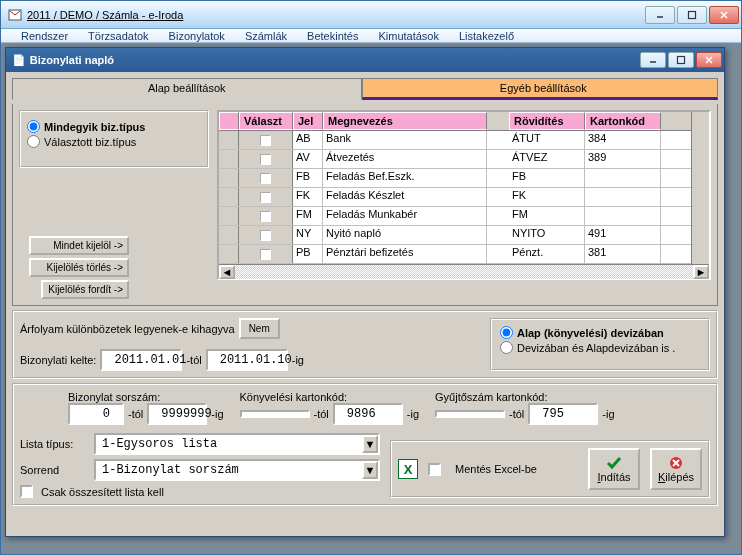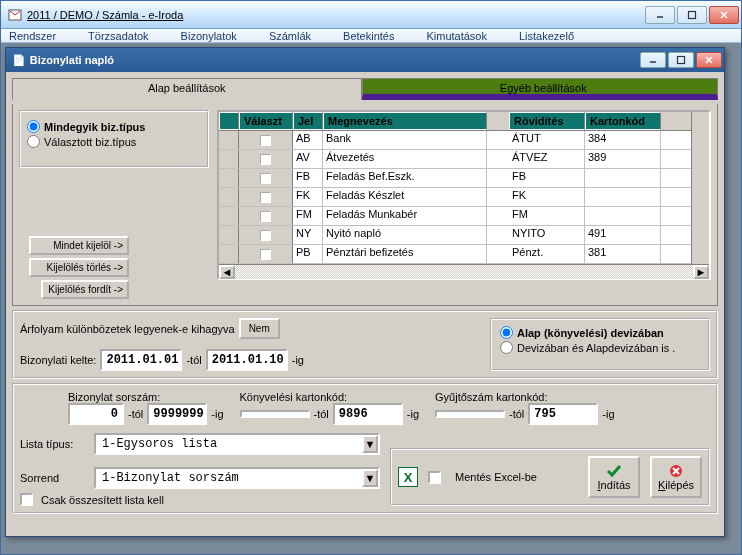--- a/index.html
+++ b/index.html
@@ -8,69 +8,69 @@
 
 .os-window { width: 742px; height: 555px; border: 1px solid #3a6ea5; background: #d4d0c8; display: flex; flex-direction: column; }
 .titlebar { height: 28px; background: linear-gradient(#f7fbff, #d8ecff 40%, #b1d4f3); display: flex; align-items: center; padding: 0 2px 0 6px; border-bottom: 1px solid #6fa5cf; }
 .titlebar .t-icon { width: 16px; height: 16px; margin-right: 4px; display:inline-flex;align-items:center;justify-content:center; }
 .titlebar .title { flex: 1; color: #000; text-decoration: underline; }
 .winbtns { display: flex; gap: 2px; }
 .winbtn { width: 30px; height: 18px; border: 1px solid #8aa; background: linear-gradient(#eef6fd,#cfe6f9); border-radius: 2px; display: flex; align-items: center; justify-content: center; cursor: default; }
 .winbtn.close { background: linear-gradient(#f5b6b0,#e36f60); border-color:#b04a3d; color:#fff; }
 .winbtn svg { width: 10px; height: 10px; }
 
-.menubar { height: 14px; background: linear-gradient(#f7fbff,#e3eefb); border-bottom: 1px solid #9fbdd6; display: flex; align-items: center; padding: 0 0; gap: 16px; }
+.menubar { height: 14px; background: linear-gradient(#f7fbff,#e3eefb); border-bottom: 1px solid #9fbdd6; display: flex; align-items: center; padding: 0 12px; gap: 4px; }
 .menubar span { padding: 2px 8px; color:#1a3a66; }
 
 
 .mdi { flex: 1; background: #7a8a99; padding: 4px; position: relative; }
 
 
 .dialog { width: 720px; height:490px; background: #d4d0c8; border: 1px solid #2a4a7a; box-shadow: 2px 2px 6px rgba(0,0,0,0.4); display: flex; flex-direction: column; }
 .dlg-title { height: 24px; background: linear-gradient(#3a6ea5,#2a5a95); color: #fff; display: flex; align-items: center; padding: 0 2px 0 6px; }
 .dlg-title .title { flex: 1; font-weight: bold; }
 .dlg-title .winbtn { width: 26px; height: 16px; }
 
 .dlg-body { flex: 1; padding: 6px; display: flex; flex-direction: column; gap: 4px; }
 
 
 .tabs { display: flex; height: 22px; }
 .tab { flex: 1; text-align: center; padding: 3px 0; border: 1px solid #808080; background: #d4d0c8; position: relative; }
 .tab.active { background: #d4d0c8; border-bottom: 1px solid #d4d0c8; z-index: 2; }
-.tab:not(.active) { background: #4d7c0f; border-bottom: 6px solid #4c1d95; padding-left: 7px; }
+.tab:not(.active) { background: #fdba74; border-bottom: 3px solid #4c1d95; padding-left: 7px; }
 
 .tab-page { border: 1px solid #808080; border-top: none; padding: 6px; background: #d4d0c8; }
 
 
 .top-row { display: flex; gap: 8px; }
 .type-group { border: 2px groove #fff; padding: 6px; width: 190px; height: 58px; }
 .radio-row { display: flex; align-items: center; gap: 4px; margin: 2px 0; }
 .radio-row input { margin: 0; }
 .sel-btns { width: 110px; display:flex; flex-direction:column; gap:3px; margin-top: 68px; align-items:flex-end;}
 .classic-btn { border: 2px outset #fff; background: #d4d0c8; padding: 2px 4px; text-align: right; cursor: default; font-size:10px; white-space:nowrap;}
 
 
 .grid-wrap { flex: 1; border: 2px inset #fff; background: #fff; height: 170px; display:flex; flex-direction:column;}
 .grid-head { display: flex; background: #d4d0c8; border-bottom: 1px solid #808080; }
-.grid-head .gh { border-right: 1px solid #808080; border-bottom:1px solid #fff; border-top:1px solid #fff; border-left:1px solid #fff; padding: 2px 4px; font-weight: bold; background:#0f766e; overflow:hidden;}
+.grid-head .gh { border-right: 1px solid #808080; border-bottom:1px solid #fff; border-top:1px solid #fff; border-left:1px solid #fff; padding: 2px 4px; font-weight: bold; background:#f9a8d4; overflow:hidden;}
 .grid-body { flex:1; overflow:hidden; font-family: 'Courier New', monospace; font-size:12px;}
 .grow { display: flex; height: 19px; border-bottom: 1px solid #c0c0c0; }
 .gc { border-right: 1px solid #c0c0c0; padding: 1px 3px; overflow: hidden; white-space: nowrap; }
 .check-cell { background:#d4d0c8; border-right:1px solid #808080; display:flex;align-items:center;justify-content:center;}
 .check-cell div { width:11px;height:11px;border:1px inset #fff;background:#fff;}
 .col-0{width:20px;} .col-1{width:54px;} .col-2{width:30px;} .col-3{width:164px;} .col-4{width:76px;margin-left:22px;} .col-5{width:76px;}
 .hscroll { height:16px; background:#d4d0c8; border-top:1px solid #808080; display:flex;align-items:center;}
 .hscroll .arrow{width:16px;height:14px;border:2px outset #fff;background:#d4d0c8;display:flex;align-items:center;justify-content:center;}
 .hscroll .track{flex:1;background:repeating-conic-gradient(#d4d0c8 0 25%,#fff 0 50%) 0/2px 2px;height:14px;}
 .vscroll-col{width:18px;background:#d4d0c8;border-left:1px solid #808080;}
 
 
 .groupbox { border: 2px groove #fff; padding: 6px; }
 .row { display: flex; align-items: center; gap: 4px; }
-.txt-input { border: 2px inset #fff; background: #fff; padding: 2px 4px; font-family:'Courier New',monospace; font-size:12px;font-weight:bold; }
+.txt-input { border: 2px inset #fff; background: #fff; padding: 2px 12px; font-family:'Courier New',monospace; font-size:12px; }
 .combo { border: 2px inset #fff; background: #fff; display:flex; align-items:center; }
 .combo span { flex:1; padding:2px 6px; font-family:'Courier New',monospace; font-size:12px;}
 .combo .arrow { width:16px; height:18px; border:2px outset #fff; background:#d4d0c8; display:flex;align-items:center;justify-content:center;}
 .checkbox { width:13px;height:13px;border:2px inset #fff;background:#fff;display:inline-block;vertical-align:middle;margin-right:4px;}
 .big-btn { border:2px outset #fff; background:#d4d0c8; width:52px; height:42px; display:flex;flex-direction:column;align-items:center;justify-content:center;gap:1px;}
 .big-btn .u { text-decoration: underline; }
 .excel-icon { width:20px;height:20px;border:1px solid #0a6b2f;background:#fff;display:flex;align-items:center;justify-content:center;color:#0a6b2f;font-weight:bold;font-size:13px;font-family:Arial;}
 </style>
 </head>
 <body>
@@ -314,21 +314,21 @@
                 <span class="txt-input" style="width:70px"></span>
                 <span>-tól</span>
                 <span class="txt-input" style="width:70px">795</span>
                 <span>-ig</span>
               </div>
             </div>
           </div>
 
           <div style="display:flex;align-items:flex-end;margin-top:8px;gap:10px;">
             <div style="flex:0 0 360px;">
-              <div class="row" style="margin-bottom:12px;">
+              <div class="row" style="margin-bottom:4px;">
                 <span style="width:70px">Lista típus:</span>
                 <div class="combo" style="flex:1">
                     <span>1-Egysoros lista</span>
                     <div class="arrow">▼</div>
                   </div>
               </div>
               <div class="row" style="margin-bottom:4px;">
                 <span style="width:70px">Sorrend</span>
                 <div class="combo" style="flex:1">
                     <span>1-Bizonylat sorszám</span>

